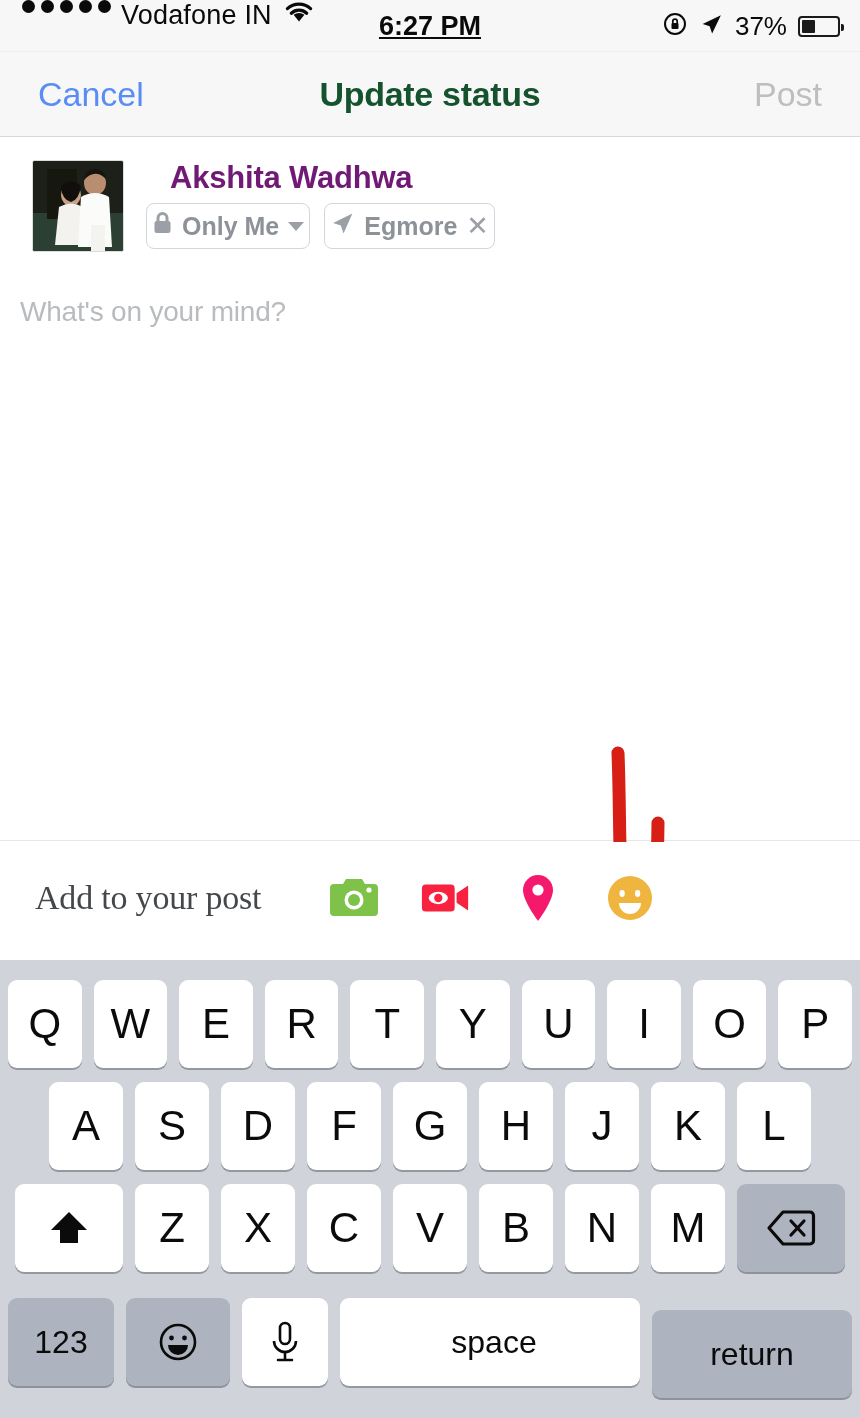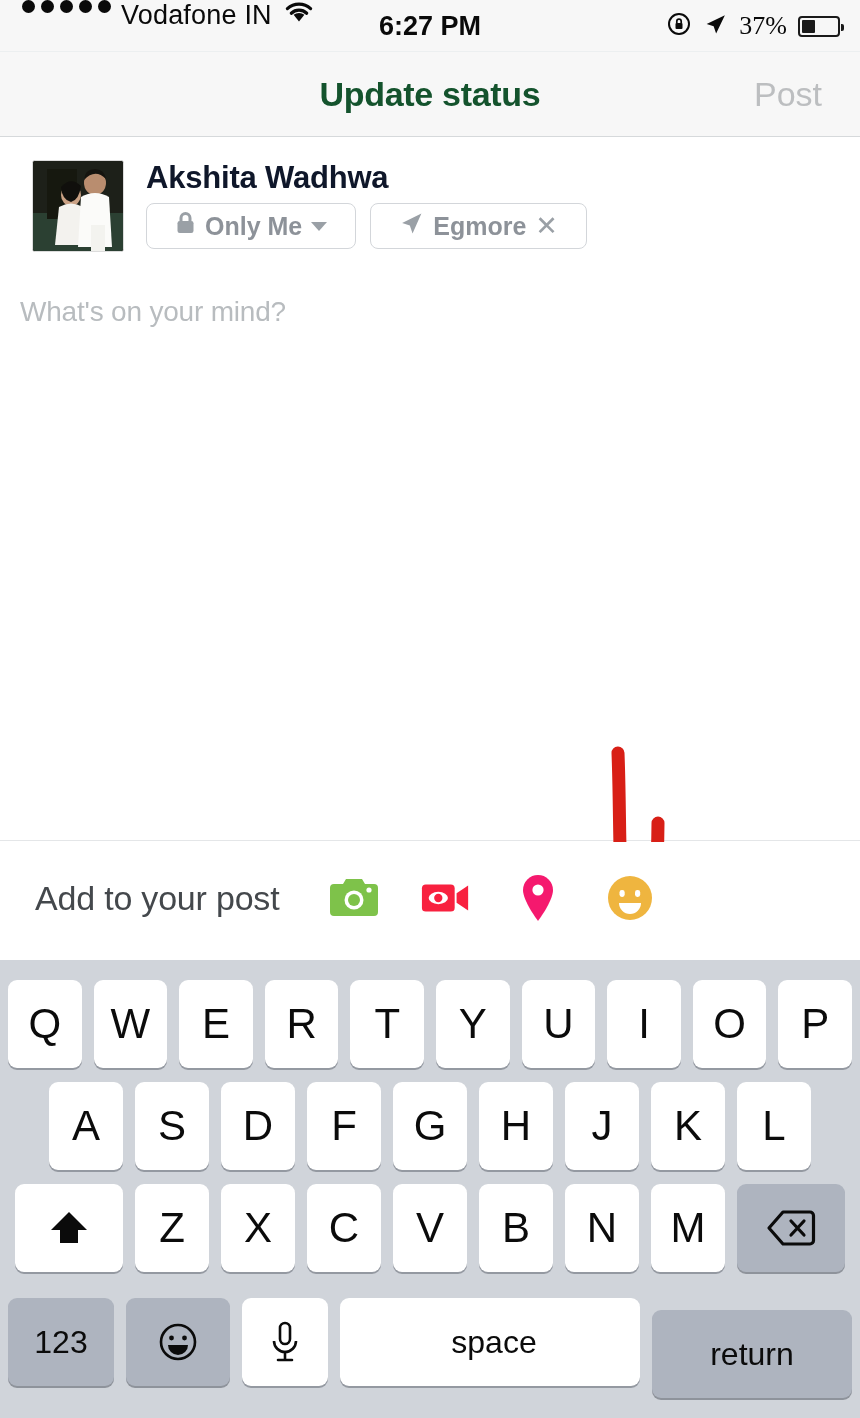--- a/index.html
+++ b/index.html
@@ -54,28 +54,29 @@
     position: absolute;
     left: 0; top: 0;
     width: 860px; height: 52px;
     display: flex; align-items: center; justify-content: center;
     pointer-events: none;
   }
   .clock {
     font-size: 27px;
     font-weight: bold;
     color: #0a0a0a;
+    text-decoration: underline;
   }
   .sb-right {
     position: absolute;
     right: 20px; top: 0;
     height: 52px;
     display: flex; align-items: center; gap: 11px;
   }
-  .batt-pct { font-size: 26px; color: #0a0a0a; font-family: Liberation Serif, serif; }
+  .batt-pct { font-size: 26px; color: #0a0a0a; }
   .battery {
     position: relative;
     width: 42px; height: 21px;
     border: 2px solid #1a1a1a;
     border-radius: 4px;
     box-sizing: border-box;
   }
   .battery::after {
     content: "";
     position: absolute;
@@ -155,31 +156,32 @@
     flex: none;
     background: #1c1f19;
     position: relative;
     border: 1px solid #dcdcdc;
     box-sizing: border-box;
   }
   .user-meta { display: flex; flex-direction: column; gap: 10px; padding-top: 2px; }
   .user-name {
     font-size: 31px;
     font-weight: bold;
-    color: #0f172a;
+    color: #701a75;
     letter-spacing: -0.2px;
     line-height: 1;
+    margin-left: 24px;
   }
   .pill-row { display: flex; gap: 14px; align-items: center; }
   .pill {
     display: inline-flex;
     align-items: center;
     gap: 9px;
     height: 46px;
-    padding: 0 28px;
+    padding: 0 5px;
     border: 1px solid #d3d6da;
     border-radius: 8px;
     background: #ffffff;
     color: #8d9299;
     font-size: 25px;
     font-weight: bold;
     box-sizing: border-box;
     cursor: pointer;
     font-family: inherit;
   }
@@ -208,20 +210,21 @@
     pointer-events: none;
   }
 
   
   .addbar {
     position: absolute;
     left: 0; top: 842px;
     width: 688px; height: 118px;
     background: #ffffff;
     box-sizing: border-box;
+    font-family: Liberation Serif, serif;
   }
   .addbar-label {
     position: absolute;
     left: 35px; top: 0;
     height: 112px;
     display: flex; align-items: center;
     font-size: 34px;
     color: #44484c;
     letter-spacing: -0.2px;
   }
@@ -323,20 +326,21 @@
         </svg>
       </span>
       <span class="batt-pct">37%</span>
       <span class="battery">
         <span class="fill" id="batt-fill" style="width: 12.58px;"></span>
       </span>
     </div>
   </div>
 
   <div class="nav-bar">
+    <button class="nav-cancel">Cancel</button>
     <div class="nav-title">Update status</div>
     <button class="nav-post">Post</button>
   </div>
 
   <div class="composer">
 
     <div class="user-row">
       <div class="avatar">
         <svg width="92" height="92" viewBox="0 0 92 92">
           <rect x="0" y="0" width="92" height="92" fill="#1d2019"></rect>

